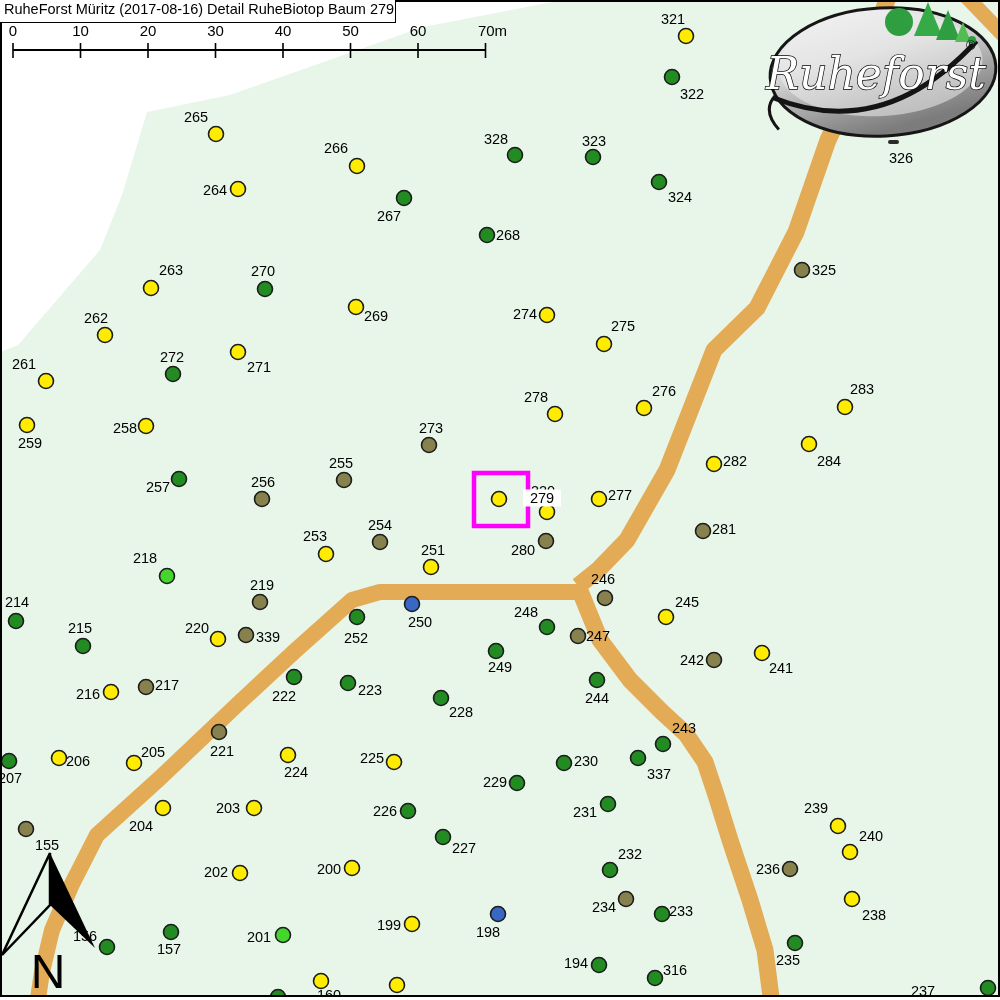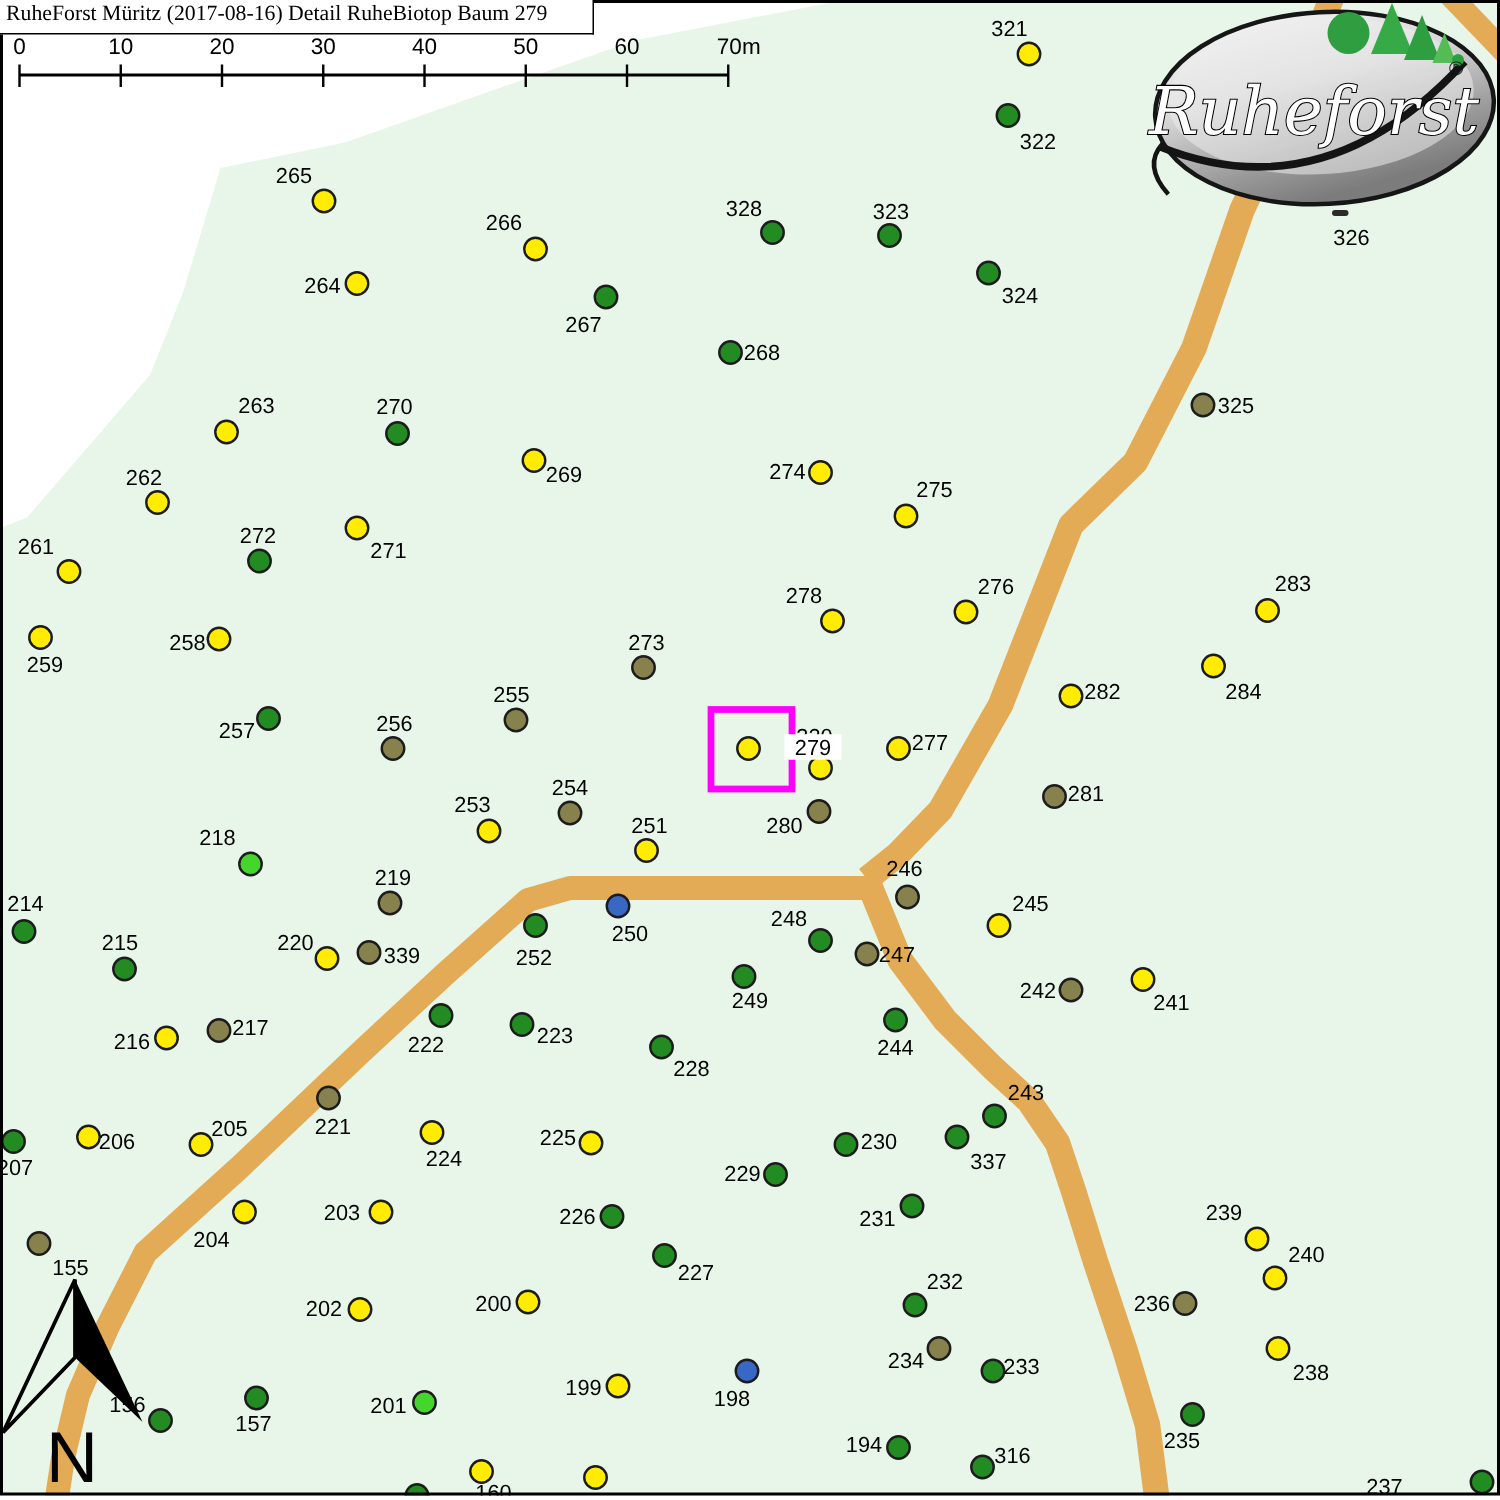--- a/index.html
+++ b/index.html
@@ -1,21 +1,21 @@
 <!DOCTYPE html>
 <html><head>
 <meta charset="utf-8">
 <style>
   html,body{margin:0;padding:0;background:#fff;}
   .stage{position:relative;width:1000px;height:1000px;overflow:hidden;
          font-family:"Liberation Sans",sans-serif;background:#fff;padding-left:25px;}
   #map{position:absolute;left:0;top:0;}
   .titlebar{position:absolute;left:0;top:0;width:391px;height:21px;
             background:#fff;border-bottom:1.5px solid #000;border-right:1.5px solid #000;
-            font-size:14.5px;color:#000;padding:1px 0 0 4px;white-space:nowrap;font-family:Liberation Serif, serif;}
+            font-size:14.5px;color:#000;padding:1px 0 0 4px;white-space:nowrap;}
   text{font-family:"Liberation Sans",sans-serif;}
   .logotext{font-family:"DejaVu Serif",serif;font-style:italic;}
 </style>
 </head>
 <body>
 
 <div class="stage">
   <svg id="map" width="1000" height="1000" viewBox="0 0 1000 1000">
     <defs>
       <linearGradient id="gLogo" x1="0" y1="0" x2="0.4" y2="1">

